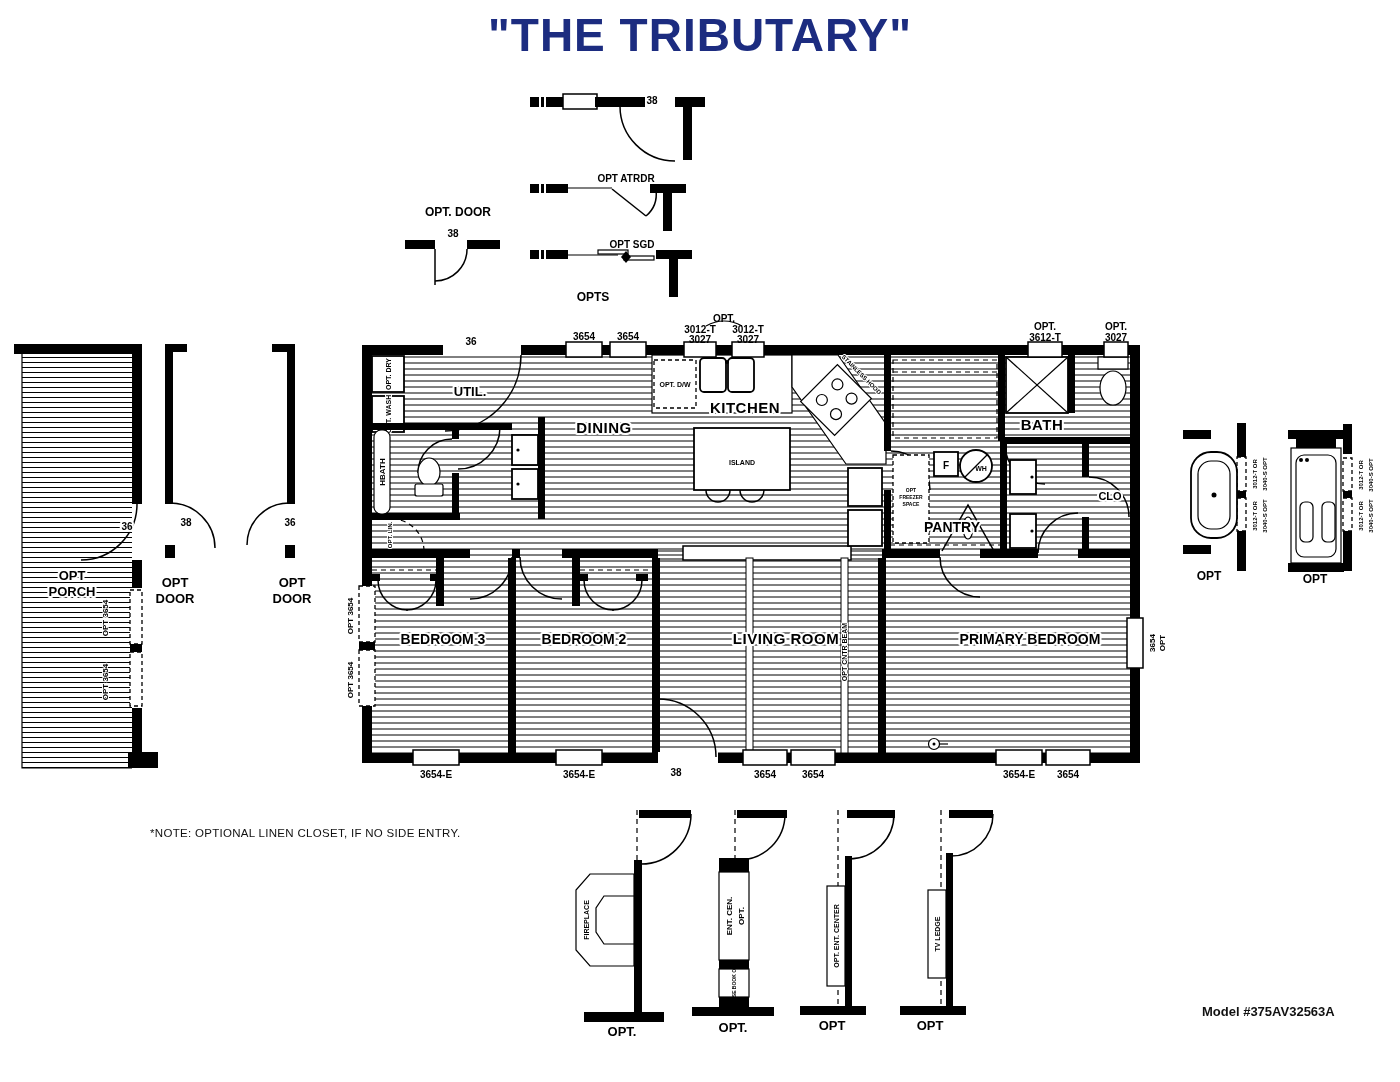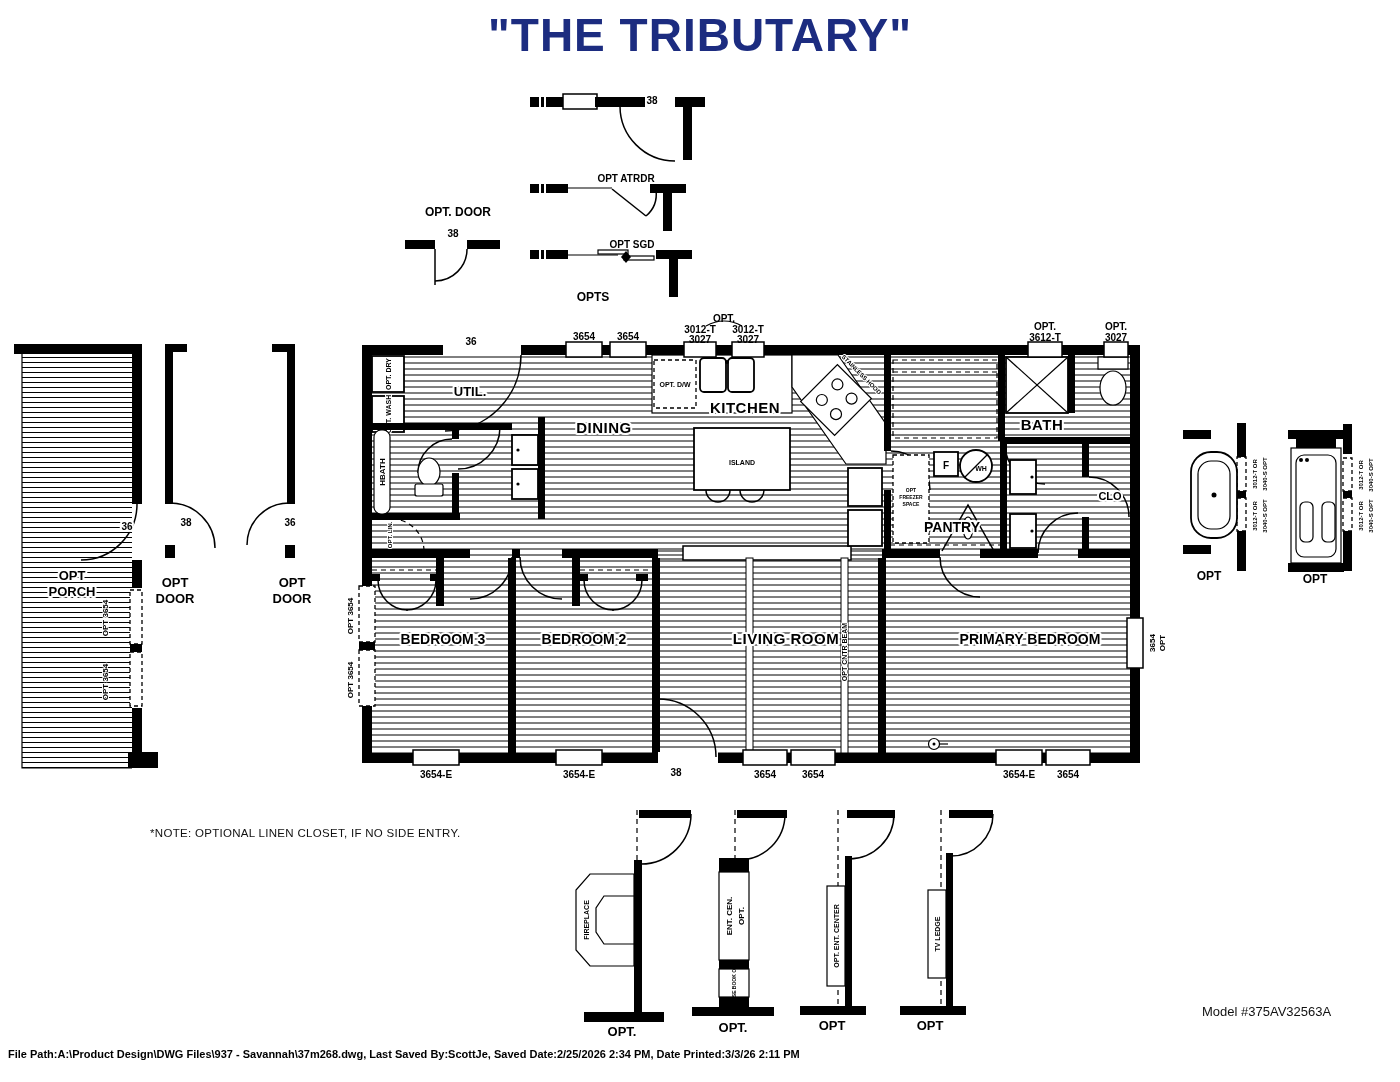--- a/index.html
+++ b/index.html
@@ -2,21 +2,21 @@
 <html><head>
 <meta charset="utf-8">
 <style>
   html,body{margin:0;padding:0;background:#fff;}
   .sheet{position:relative;width:1400px;height:1082px;background:#fff;
          font-family:"Liberation Sans",sans-serif;overflow:hidden;}
   .title{position:absolute;top:8px;left:0;width:100%;text-align:center;
          font-size:46px;font-weight:800;letter-spacing:1px;color:#1c2c80;}
   .note{position:absolute;left:150px;top:827px;font-size:11.5px;font-weight:400;color:#111;letter-spacing:.3px;}
   .filepath{position:absolute;left:8px;top:1048px;font-size:11px;font-weight:600;color:#000;}
-  .model{position:absolute;left:1202px;top:1004px;font-size:13px;font-weight:400;color:#111;}
+  .model{position:absolute;left:1202px;top:1004px;font-size:13px;font-weight:700;color:#111;}
   .drawing{position:absolute;right:12px;top:1022px;font-size:40px;font-weight:400;
            letter-spacing:7px;color:#2d3c8e;white-space:nowrap;}
   svg{position:absolute;left:0;top:0;}
   svg text{font-family:"Liberation Sans",sans-serif;fill:#000;}
   .halo{paint-order:stroke;stroke:#fff;stroke-width:4px;stroke-linejoin:round;}
   .halo2{paint-order:stroke;stroke:#fff;stroke-width:2px;stroke-linejoin:round;}
   .b15{font-size:15px;font-weight:bold;letter-spacing:.5px}
   .b14{font-size:14px;font-weight:bold}
   .b13{font-size:13px;font-weight:bold}
   .b12{font-size:12px;font-weight:bold}
@@ -35,21 +35,20 @@
   .ln{fill:none;stroke:#000;stroke-width:1.2}
   .dashw{fill:#fff;stroke:#000;stroke-width:1.3;stroke-dasharray:4 3}
   .dashl{fill:none;stroke:#000;stroke-width:1.2;stroke-dasharray:5 4}
 </style>
 </head>
 <body>
 
 <div class="sheet">
   <div class="title">"THE TRIBUTARY"</div>
   <div class="note">*NOTE: OPTIONAL LINEN CLOSET,  IF NO SIDE ENTRY.</div>
-  <div class="filepath">File Path:A:\Product Design\DWG Files\937 - Savannah\37m268.dwg, Last Saved By:ScottJe, Saved Date:2/25/2026 2:34 PM, Date Printed:3/3/26 2:11 PM</div>
   <div class="model">Model #375AV32563A</div>
 
   <svg width="1400" height="1082" viewBox="0 0 1400 1082">
     <defs>
       <pattern id="h6" width="10" height="6" patternUnits="userSpaceOnUse">
         <rect width="10" height="6" fill="#fff"></rect>
         <line x1="0" y1="3" x2="10" y2="3" stroke="#000" stroke-width="1"></line>
       </pattern>
       <pattern id="h5" width="10" height="5" patternUnits="userSpaceOnUse">
         <rect width="10" height="5" fill="#fff"></rect>

